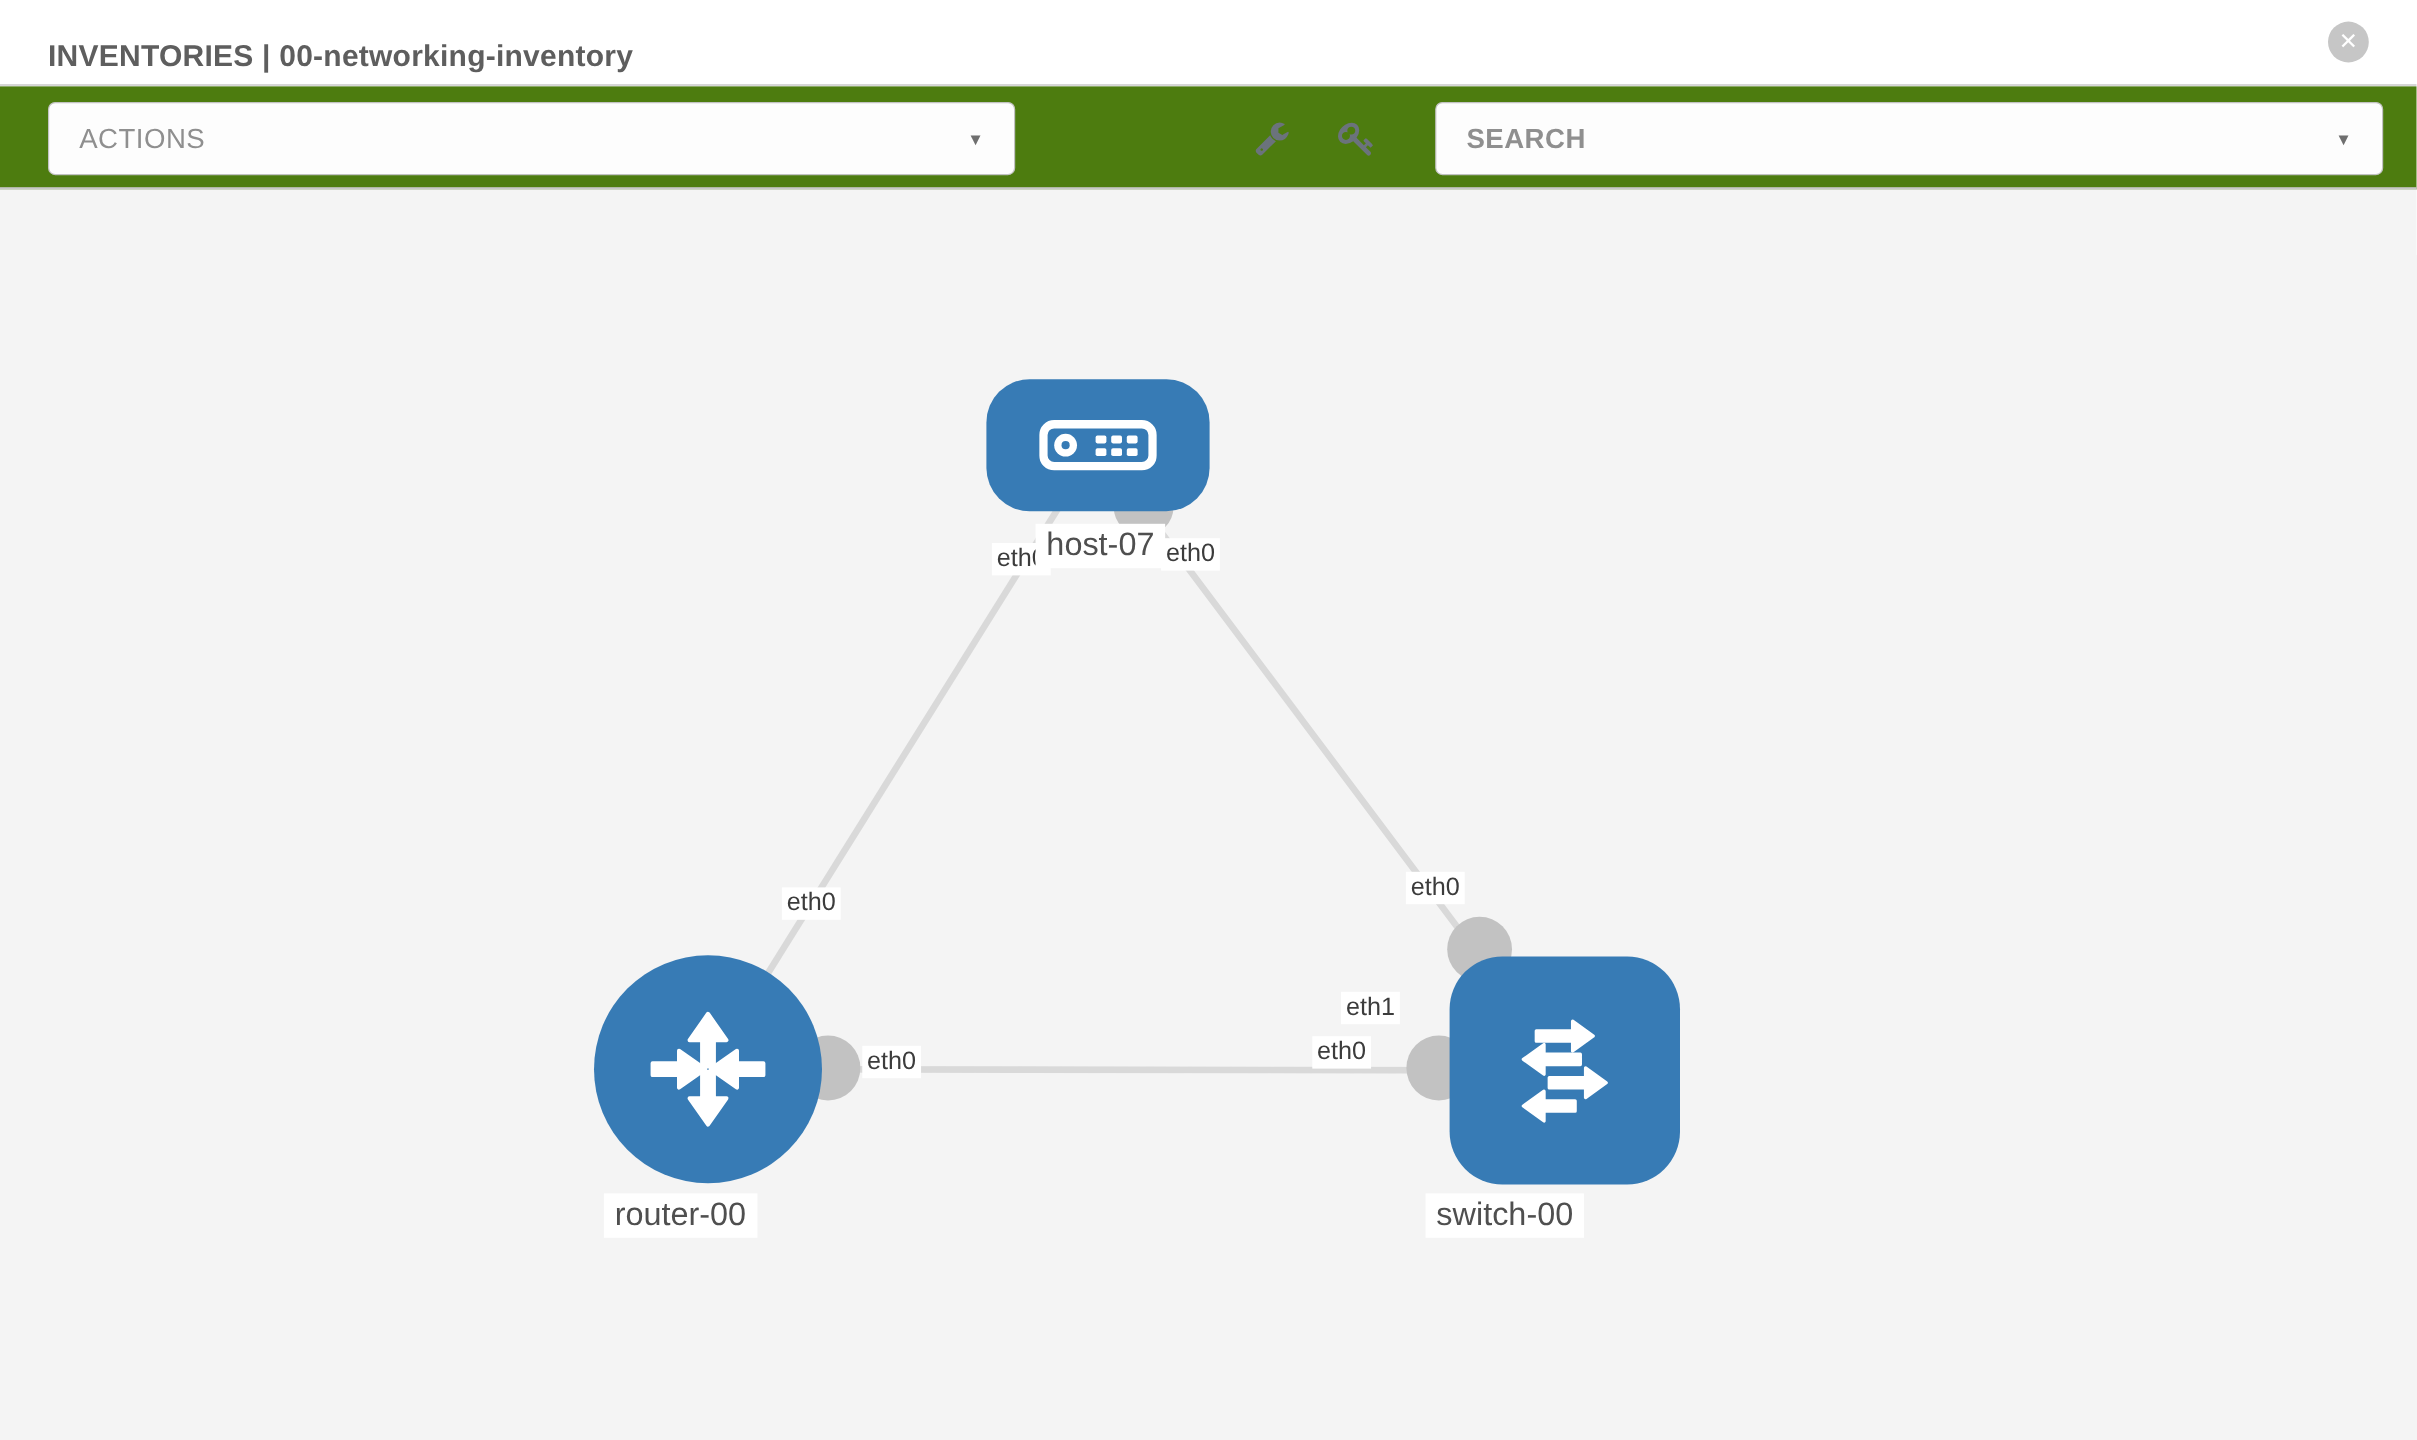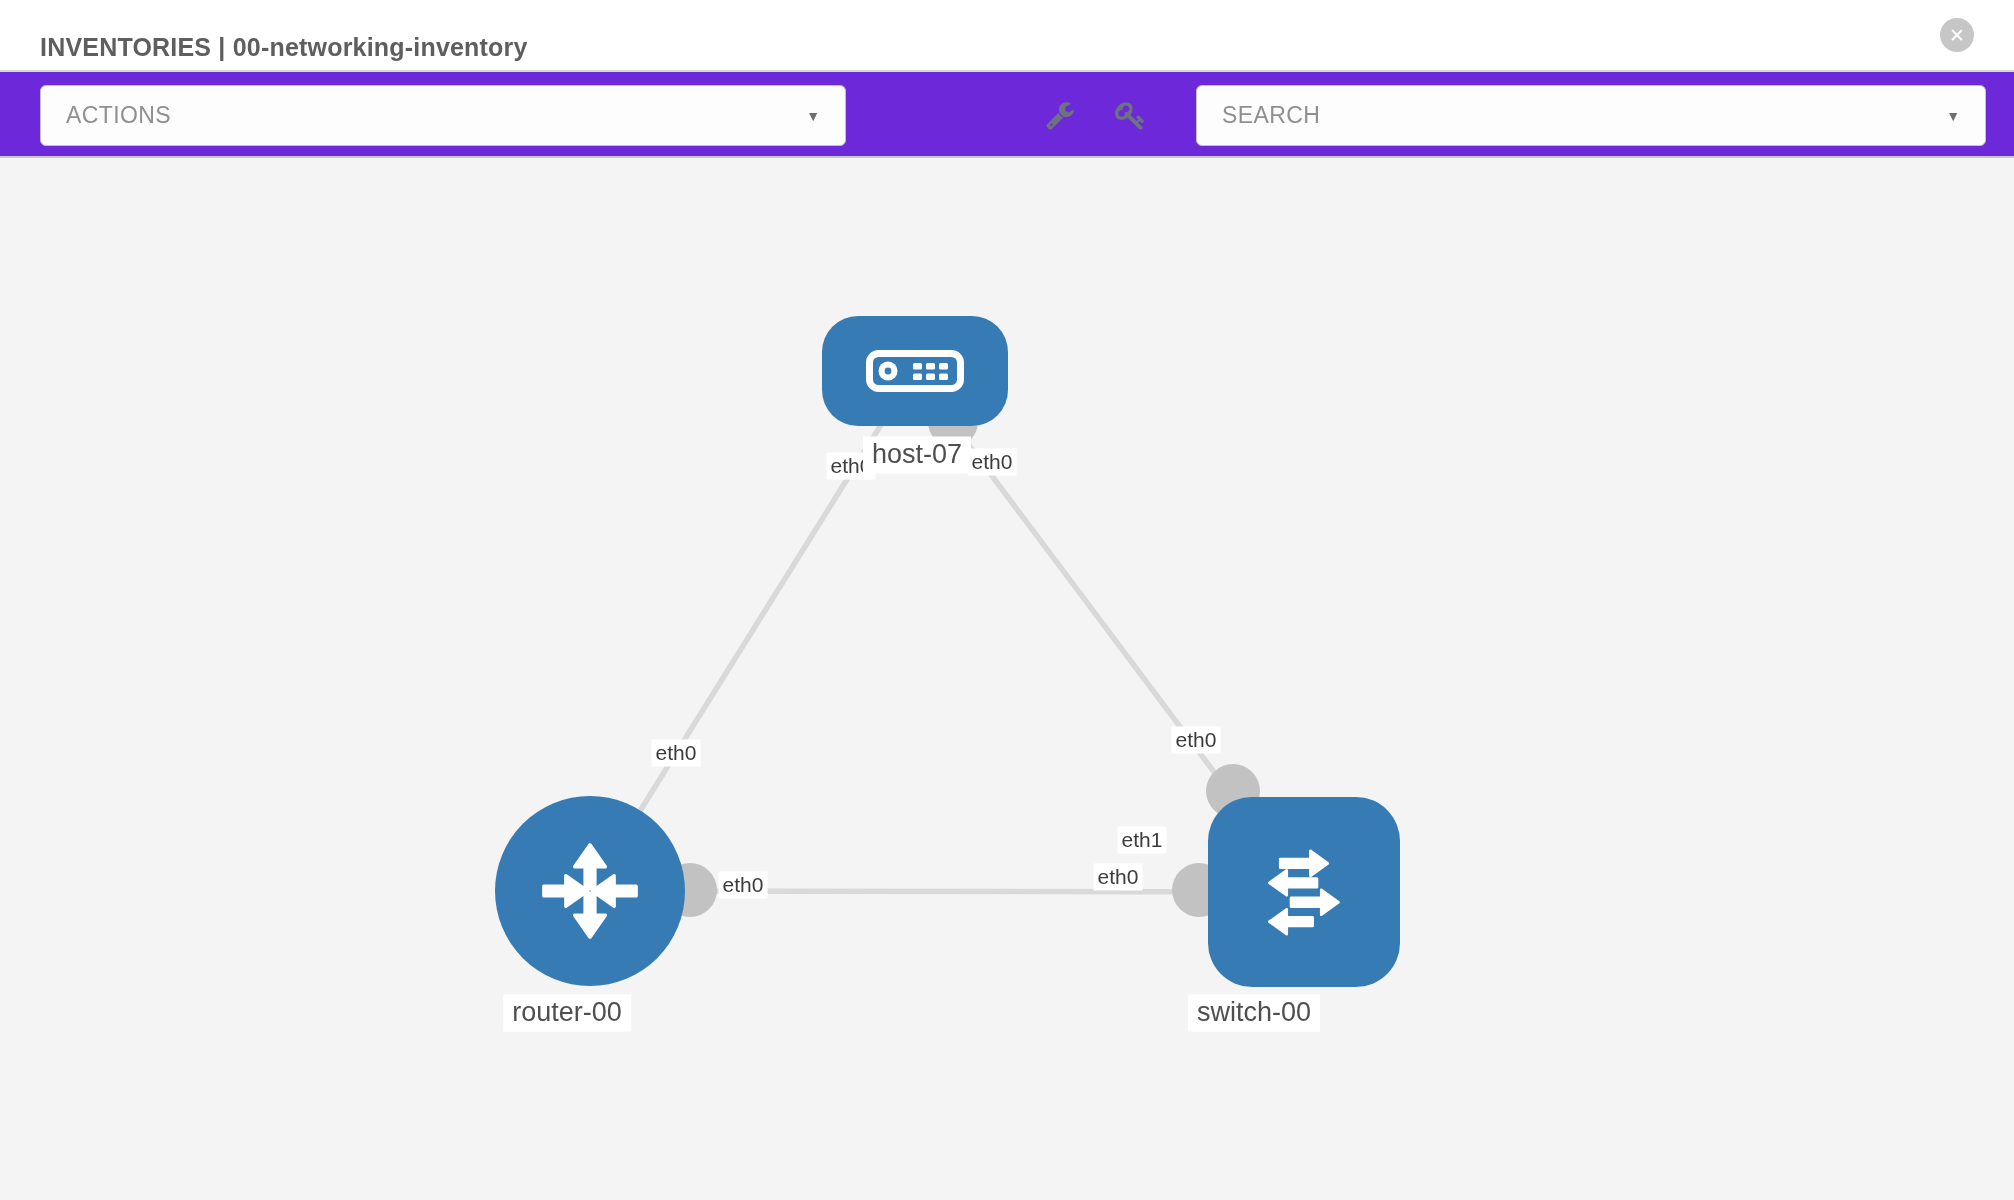--- a/index.html
+++ b/index.html
@@ -24,32 +24,32 @@
   .close-btn {
     position:absolute; left:1940px; top:18px; width:34px; height:34px;
     border-radius:50%; background:#c6c6c6; cursor:pointer;
     display:flex; align-items:center; justify-content:center;
   }
   .close-btn span { color:#fff; font-size:19px; font-weight:bold; line-height:1; }
 
   
   #toolbar {
     position:absolute; left:0; top:72px; width:2014px; height:86px;
-    background:#6d28d9; border-bottom:2px solid #c7c7c7;
+    background:#4d7c0f; border-bottom:2px solid #c7c7c7;
   }
   .select-box {
     position:absolute; top:13px; height:61px;
     background:#fdfdfd; border:1px solid #c2c2c2; border-radius:6px;
     display:flex; align-items:center; justify-content:space-between;
     padding:0 25px; cursor:pointer;
   }
   .select-box .sel-label { font-size:23px; color:#8f8f8f; letter-spacing:.4px; }
   .select-box .caret { font-size:14px; color:#6f6f6f; }
   #actions-select { left:40px;  width:806px; }
-  #search-select  { left:1196px; width:790px; }
+  #search-select  { left:1196px; width:790px;font-weight:bold; }
   .tool-icon-btn {
     position:absolute; top:25px; width:36px; height:36px;
     display:flex; align-items:center; justify-content:center; cursor:pointer;
   }
   #wrench-btn { left:1042px; }
   #key-btn    { left:1112px; }
   .tool-icon-btn svg { fill:#6b737c; }
 
   
   #canvas {

